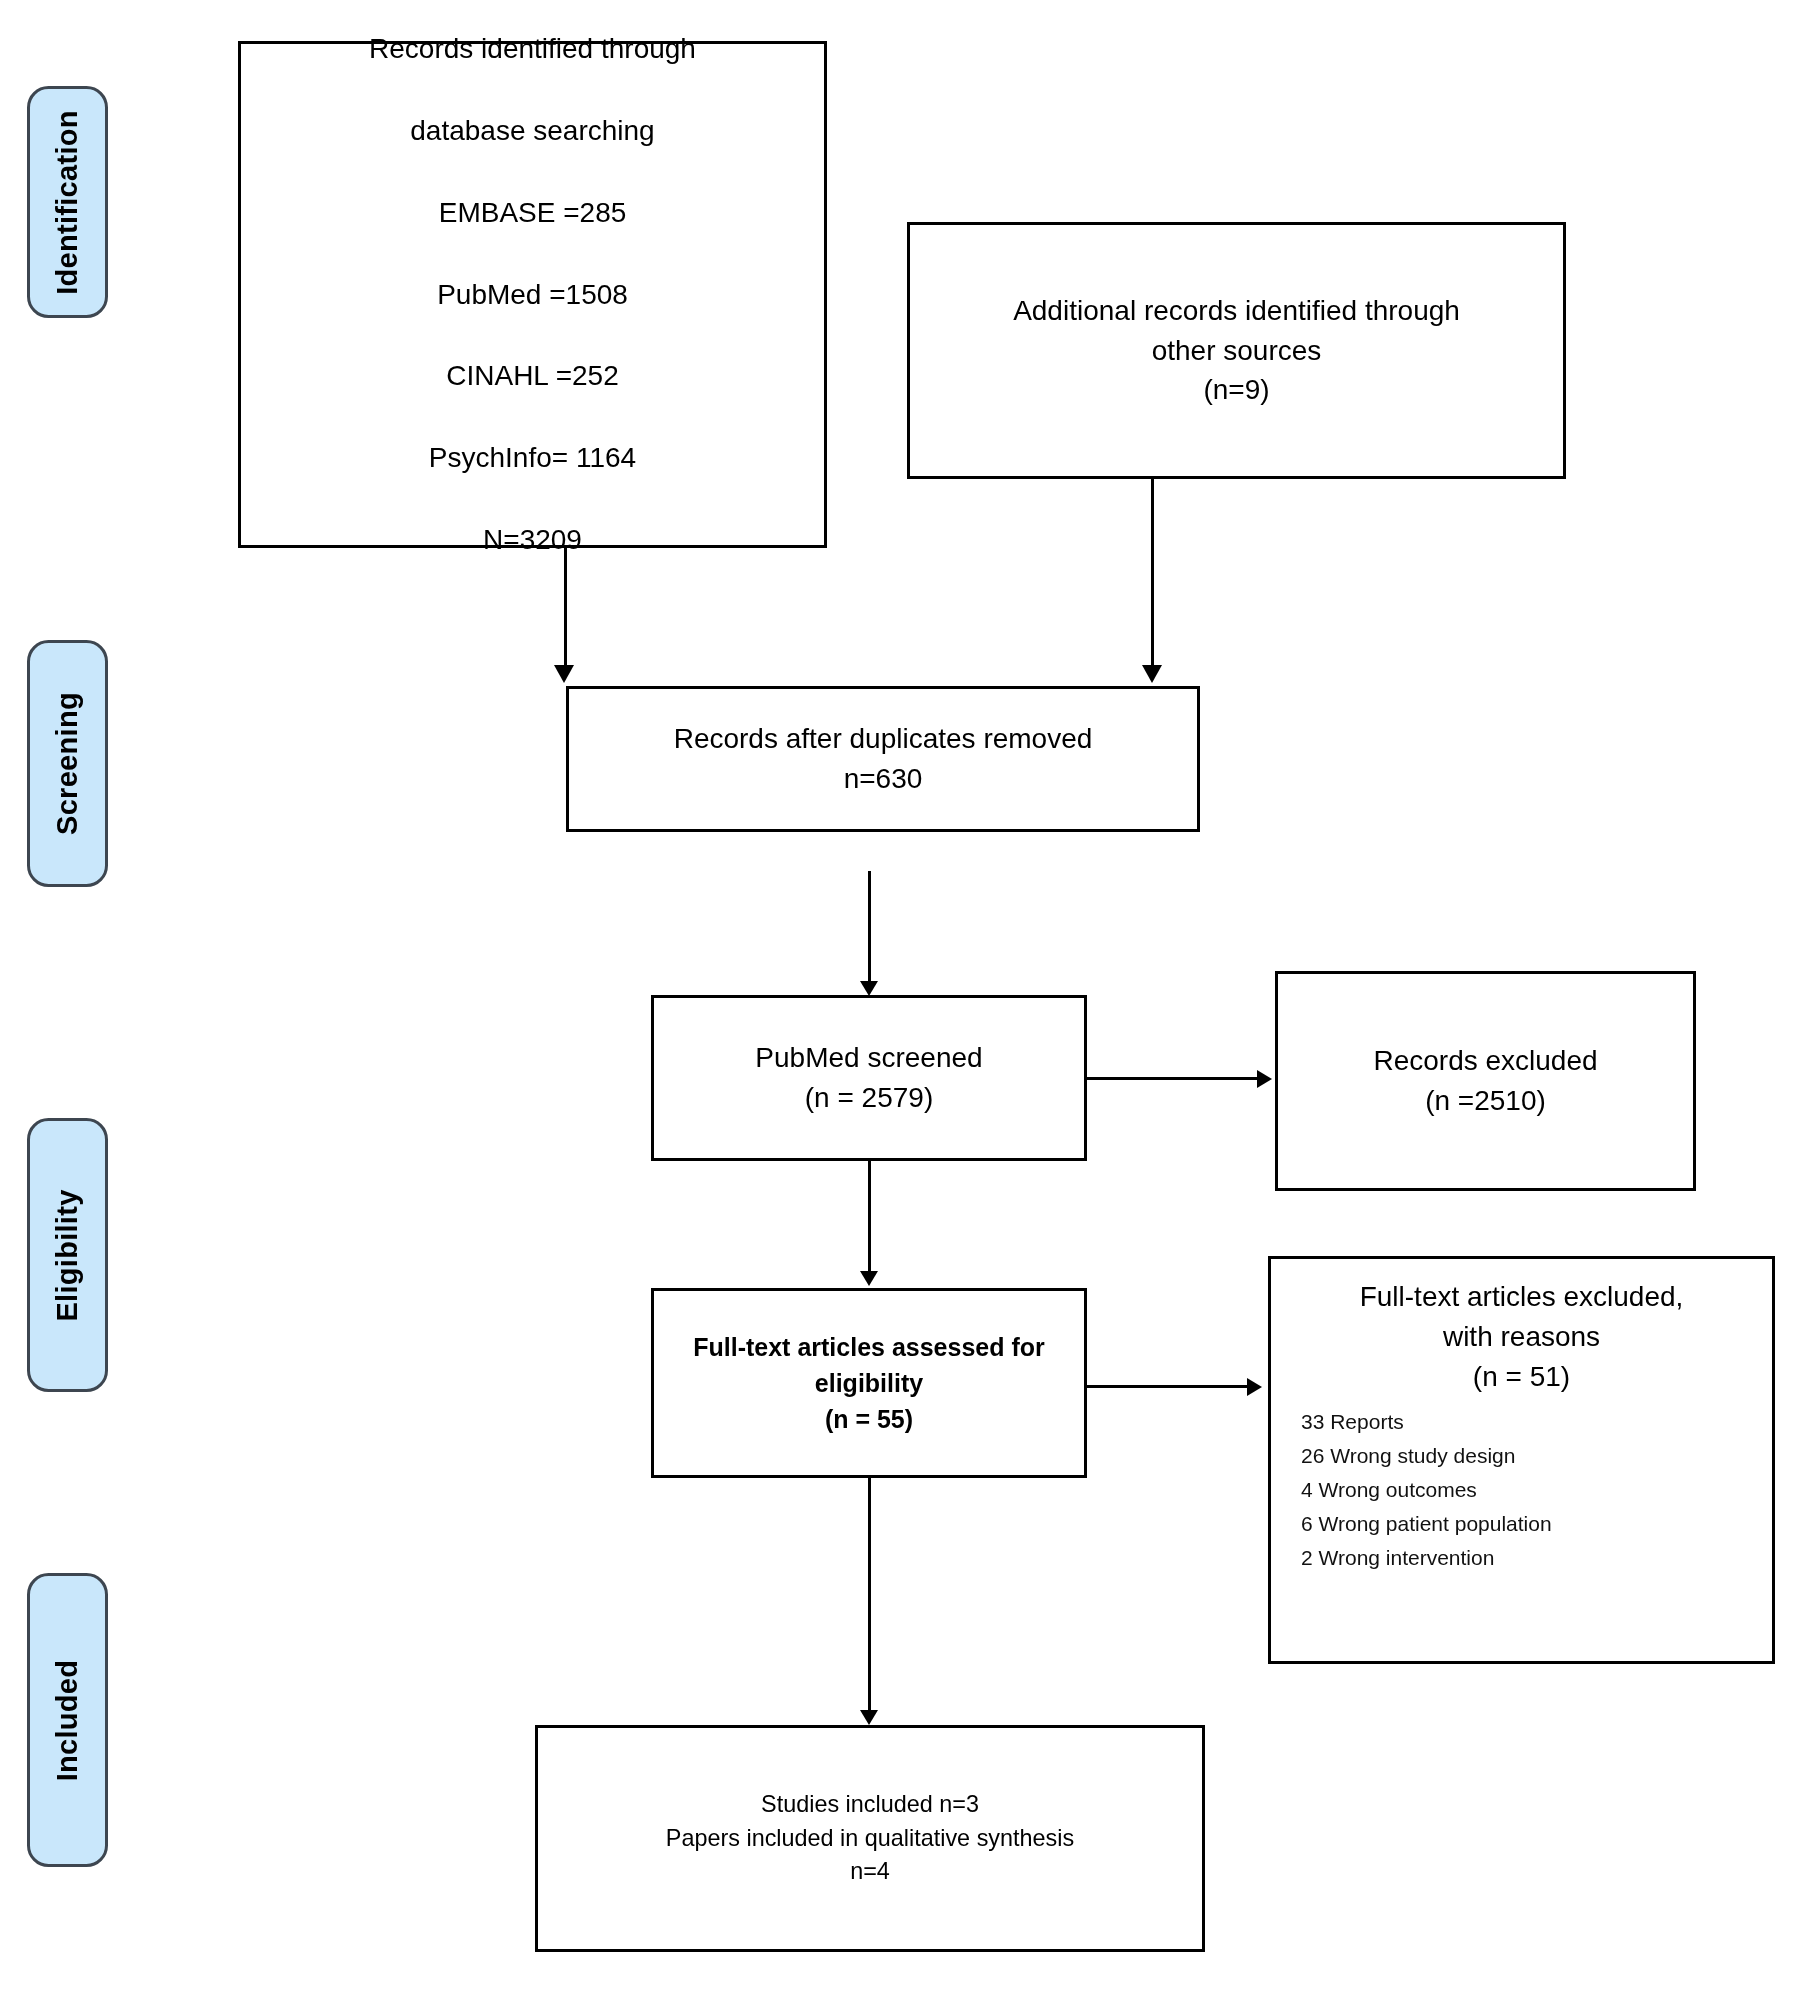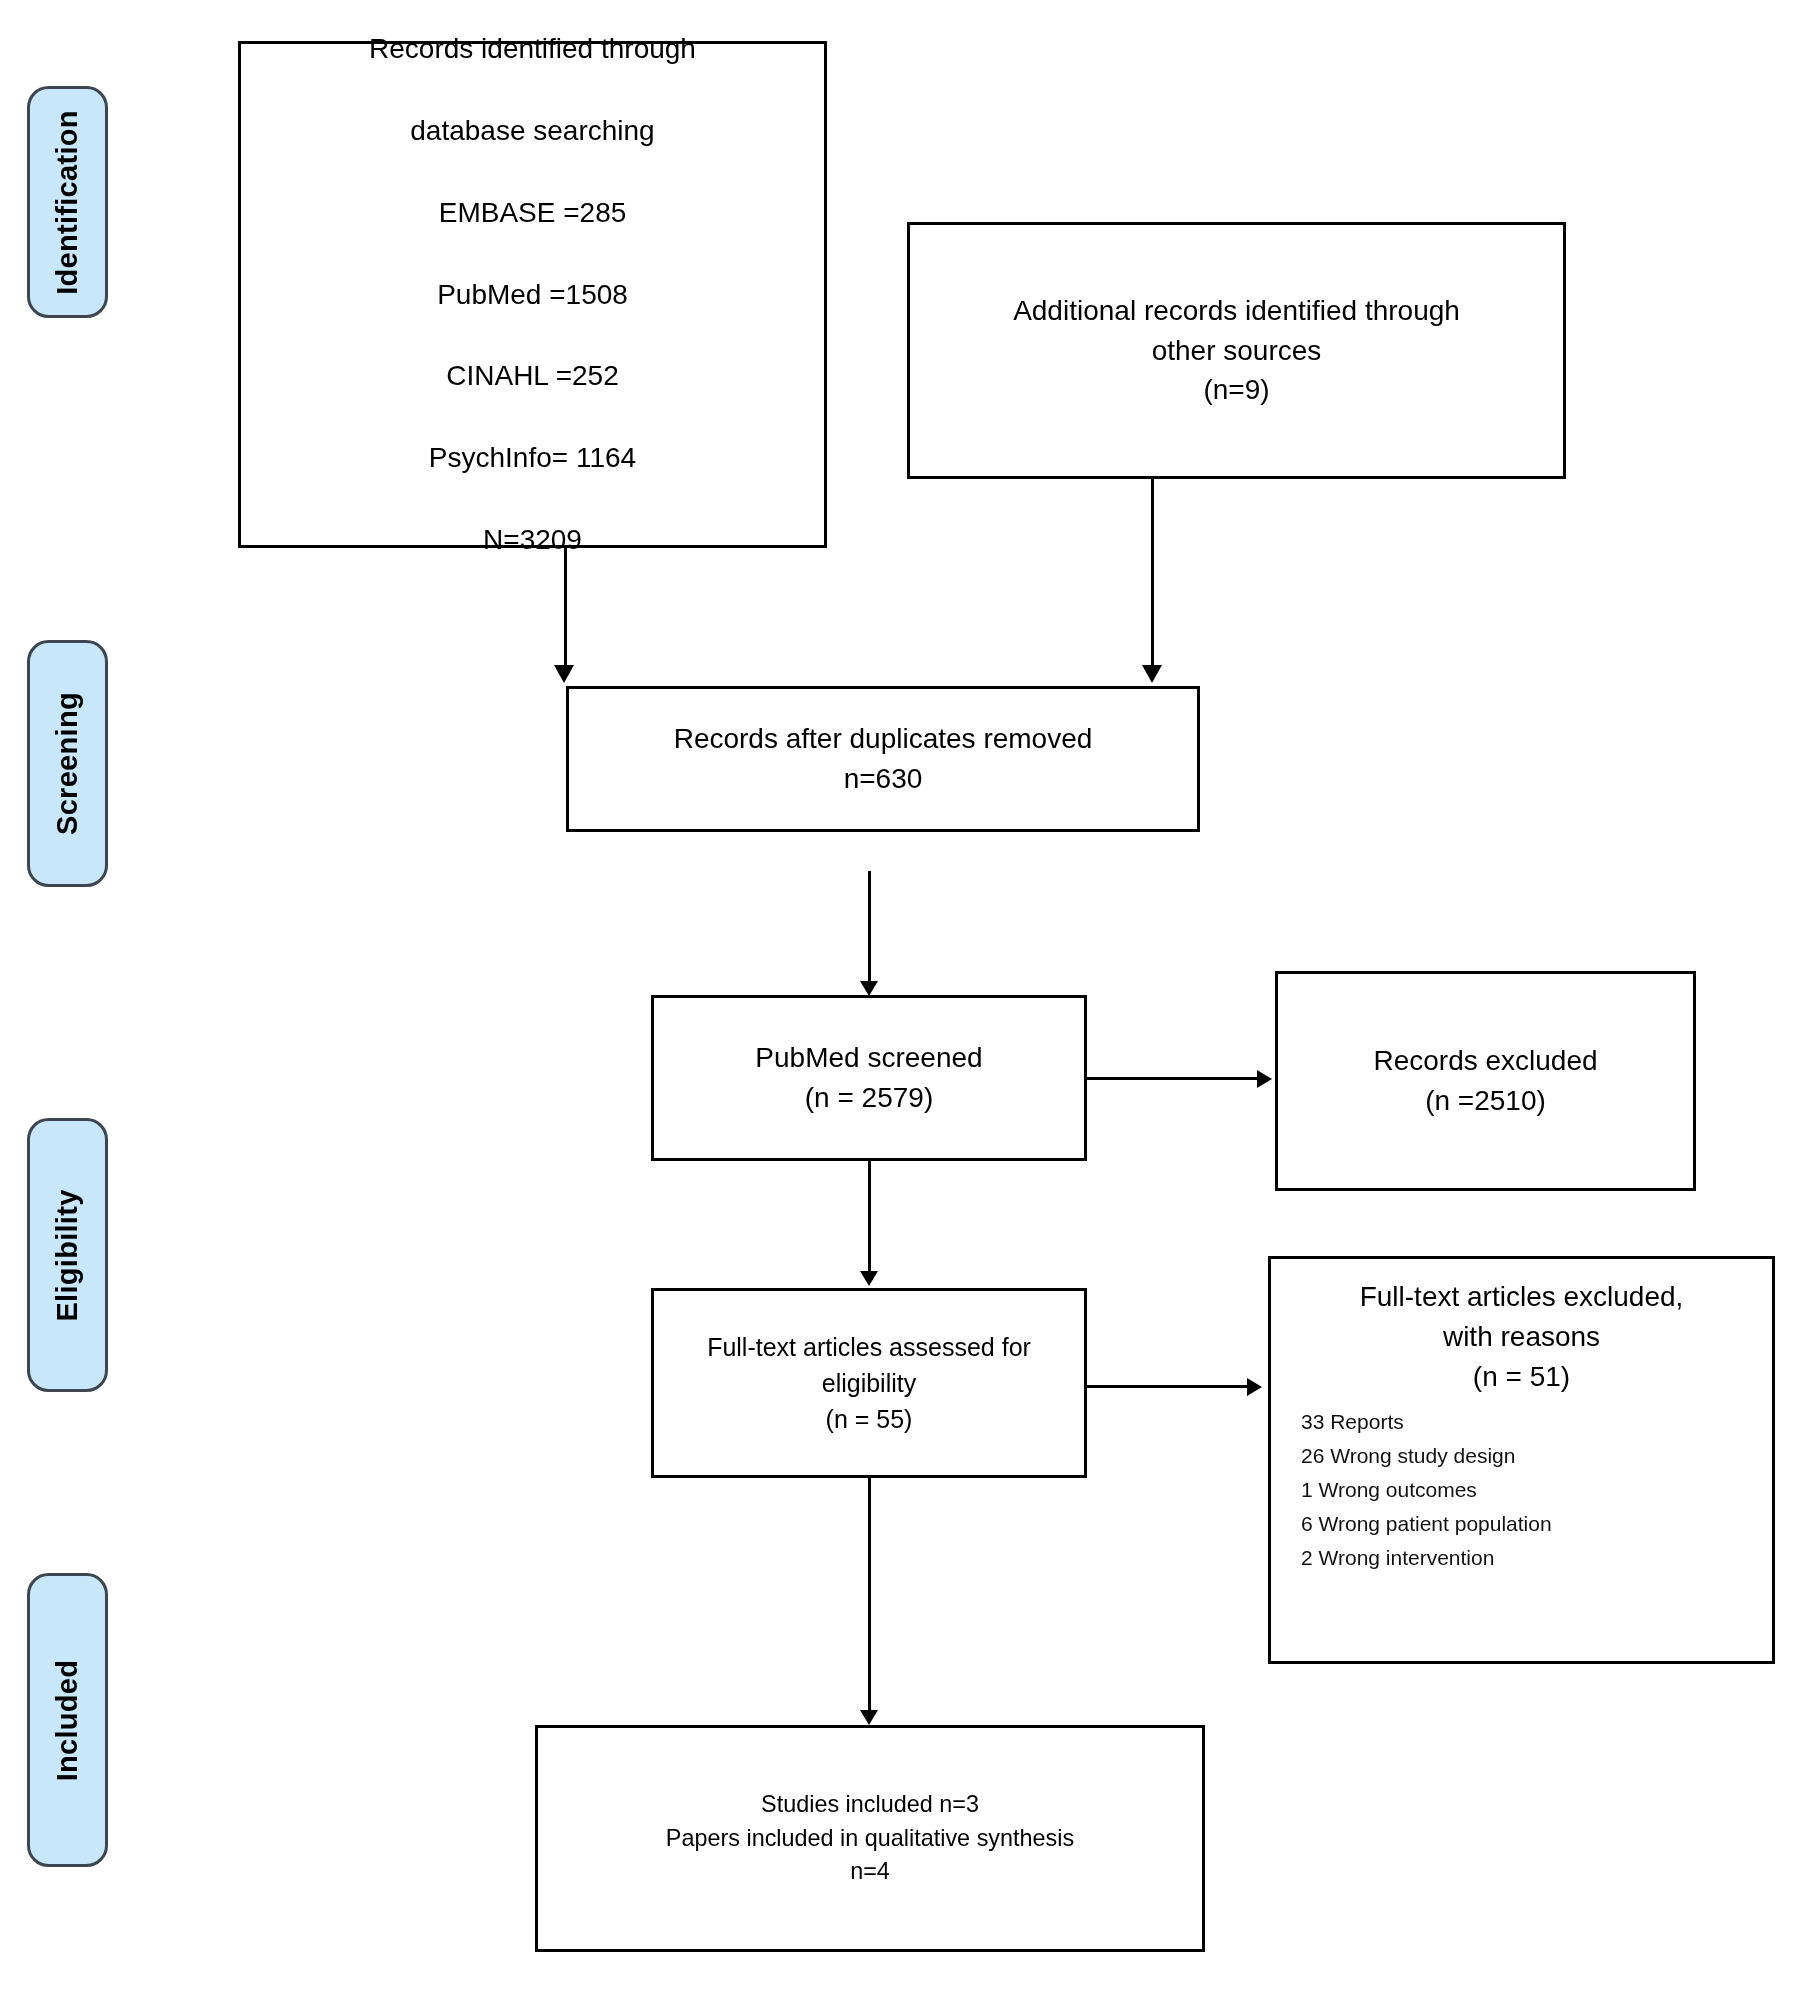--- a/index.html
+++ b/index.html
@@ -57,20 +57,21 @@
   }
   .flow-box .line {
     font-size: 28px;
     line-height: 1.42;
     white-space: nowrap;
     color: #000000;
   }
   .flow-box.compact .line {
     font-size: 25px;
     line-height: 1.45;
+    font-weight: bold;
   }
   .flow-box.small-text .line {
     font-size: 23.4px;
     line-height: 1.45;
   }
 
   
   .reasons {
     width: 100%;
     margin-top: 9px;
@@ -198,21 +199,21 @@
   <div class="conn thin h" style="left:1087px; top:1385px; width:162px;"></div>
   <div class="arrow-right sm" style="left:1247px; top:1378px;"></div>
 
   <div class="flow-box" style="left:1251px; top:1256px; width:507px; height:408px; justify-content:flex-start; padding-top:18px;margin-left:17px;">
     <div class="line">Full-text articles excluded,</div>
     <div class="line">with reasons</div>
     <div class="line">(n = 51)</div>
     <div class="reasons">
       <div class="reason-item">33 Reports</div>
       <div class="reason-item">26 Wrong study design</div>
-      <div class="reason-item">1 Wrong outcomes</div>
+      <div class="reason-item">4 Wrong outcomes</div>
       <div class="reason-item">6 Wrong patient population</div>
       <div class="reason-item">2 Wrong intervention</div>
     </div>
   </div>
 
   <div class="conn thin v" style="left:868px; top:1478px; height:234px;"></div>
   <div class="arrow-down sm" style="left:860px; top:1710px;"></div>
 
   <div class="flow-box small-text" style="left:535px; top:1725px; width:670px; height:227px;">
     <div class="line">Studies included n=3</div>

